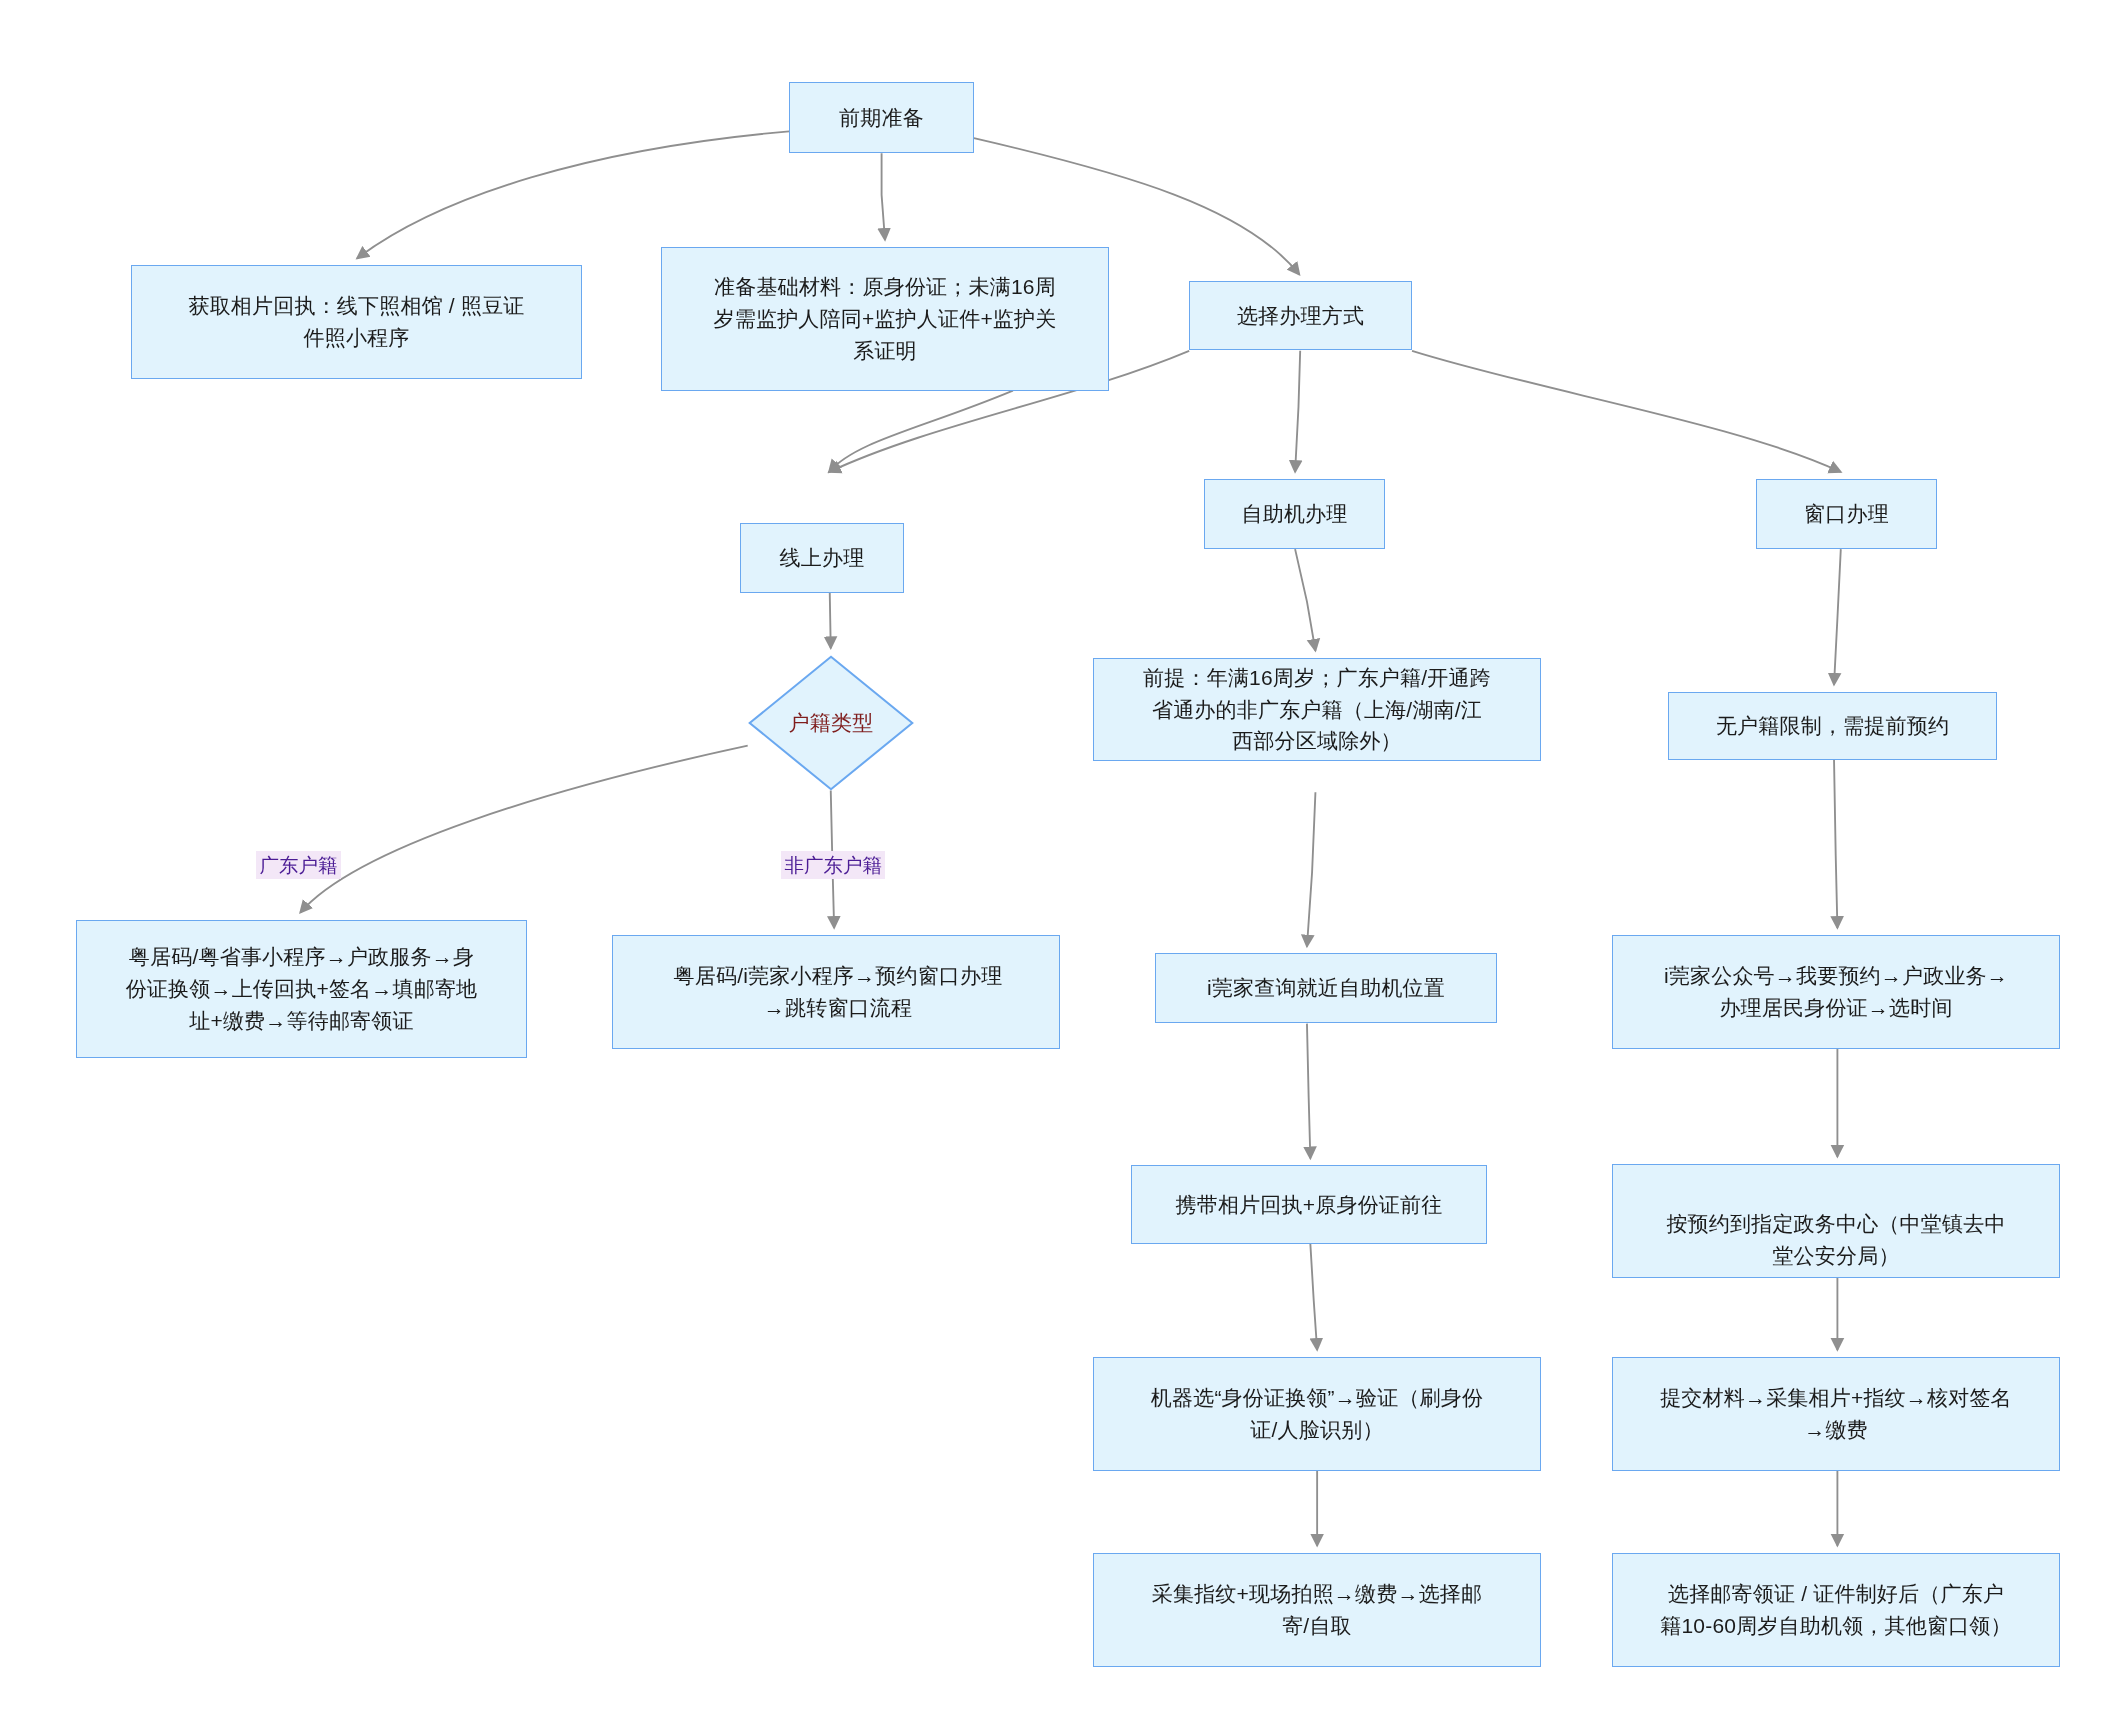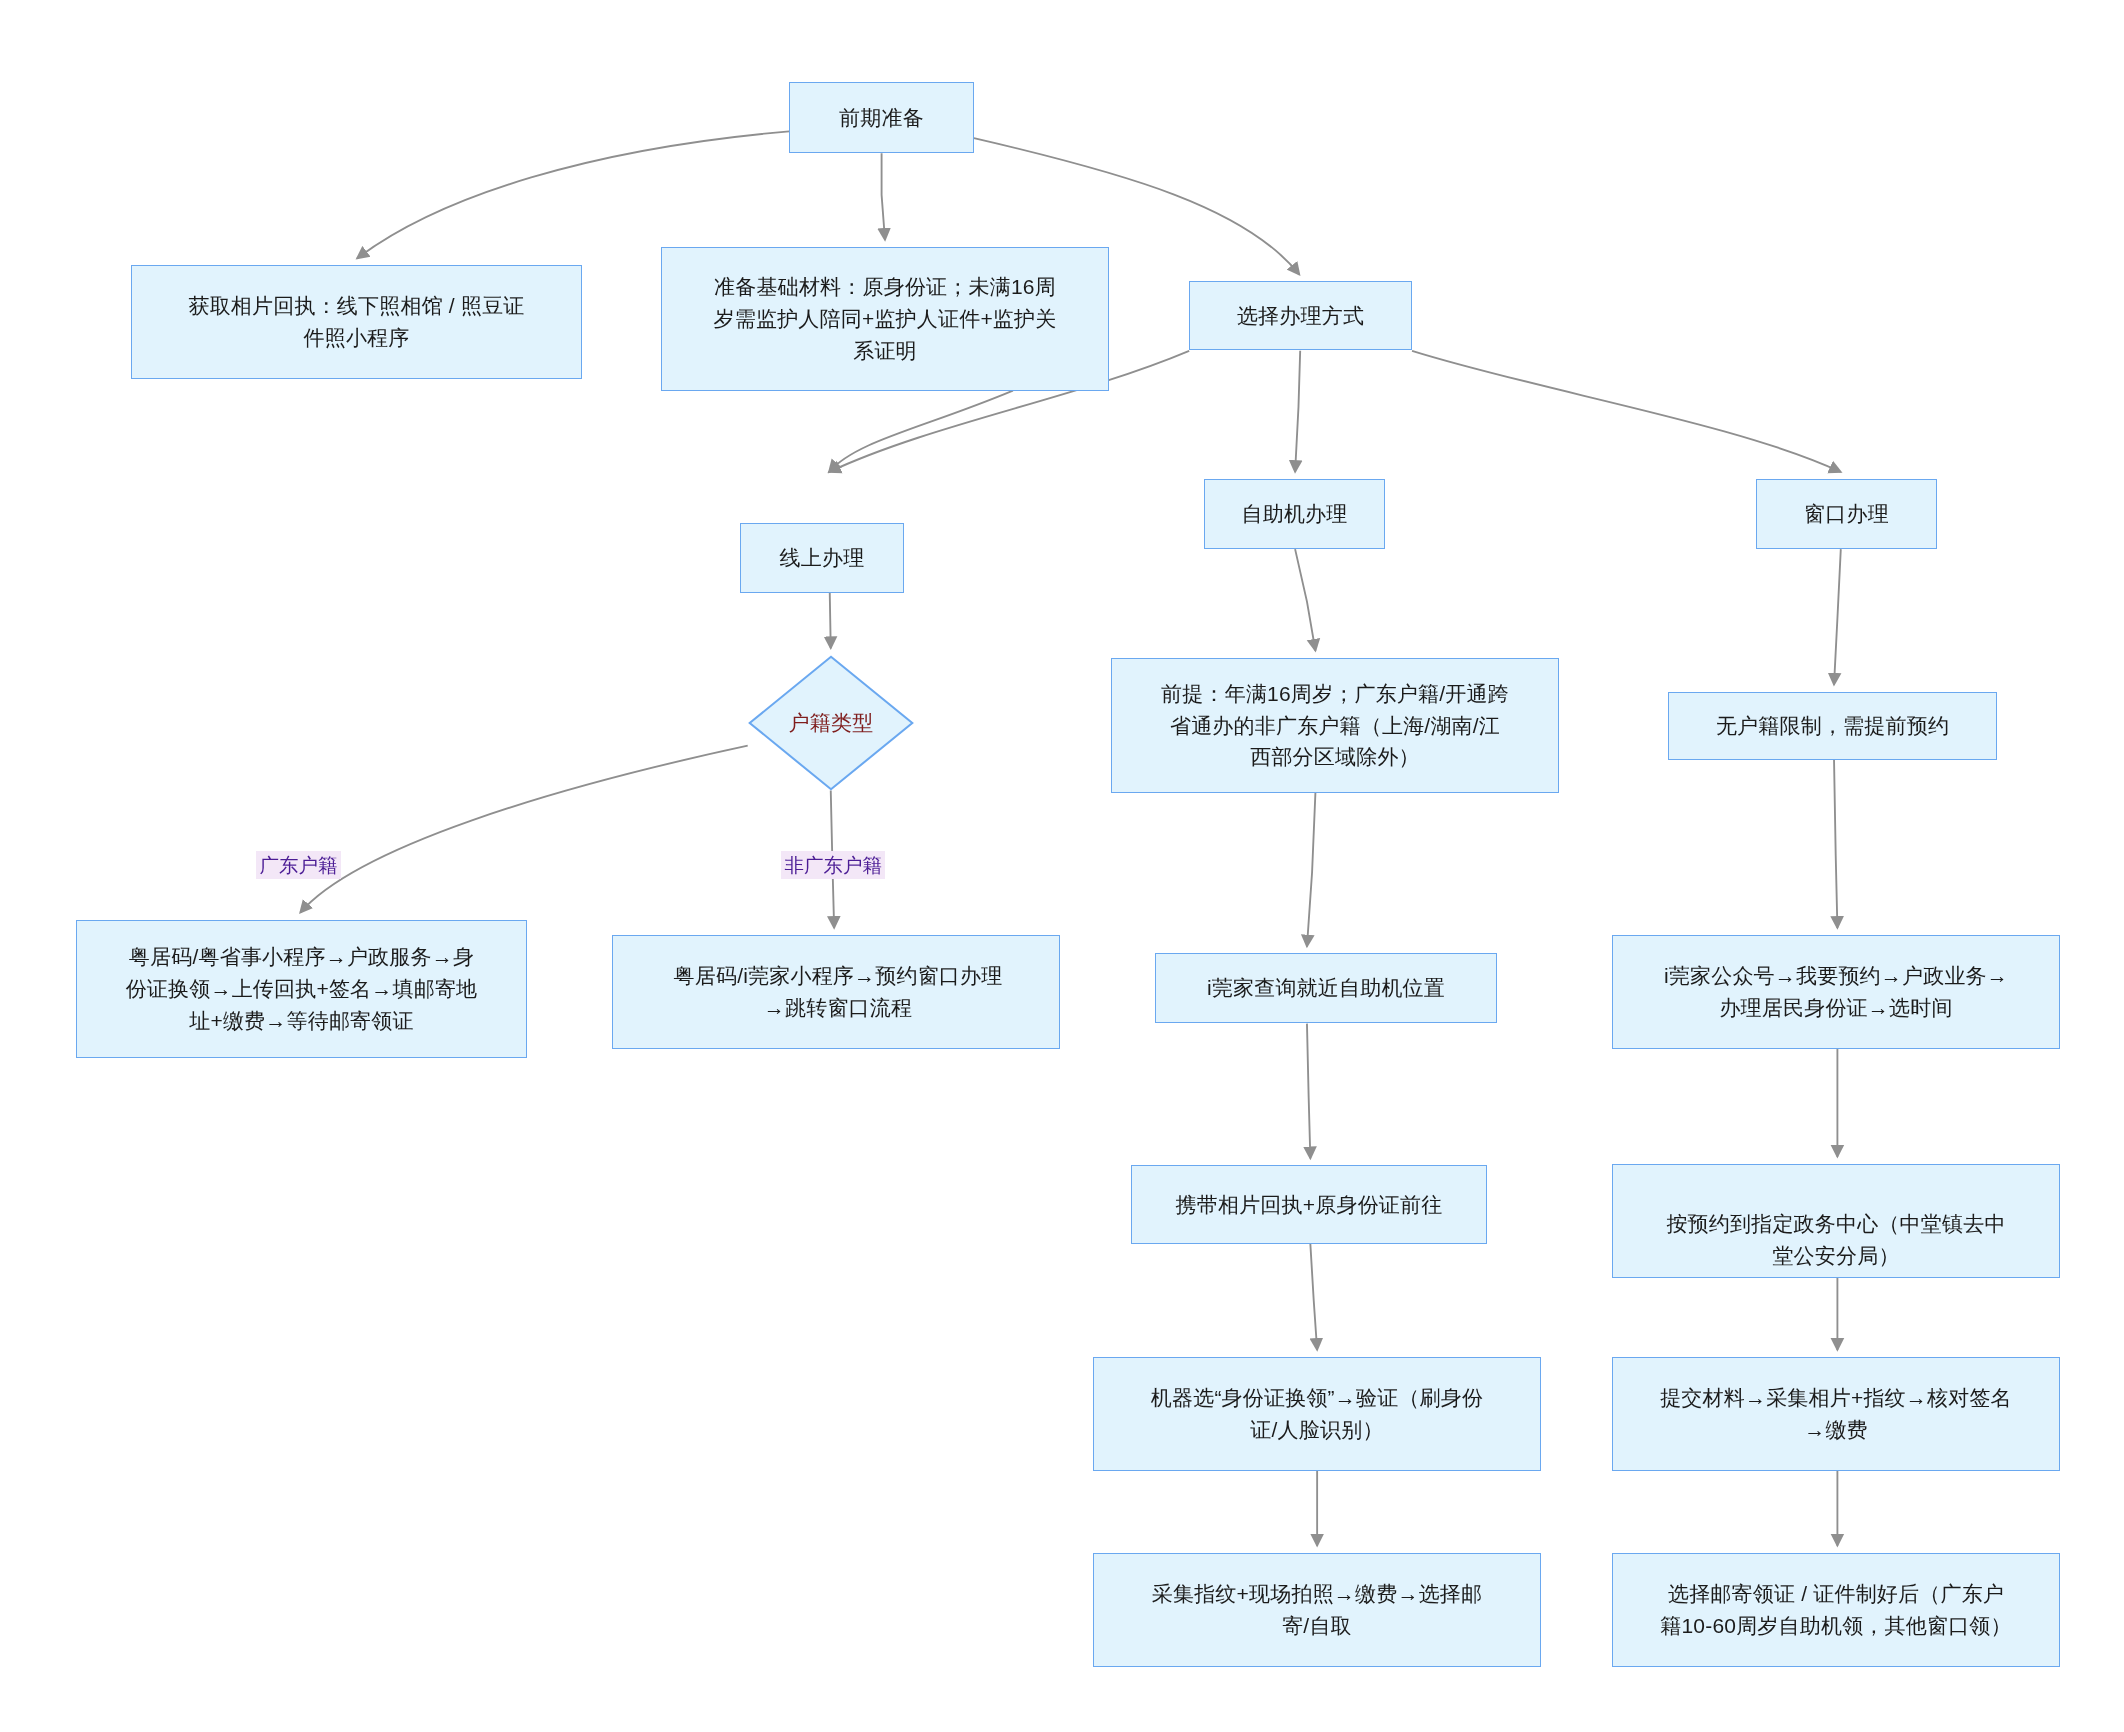--- a/index.html
+++ b/index.html
@@ -156,21 +156,21 @@
     <span>窗口办理</span>
   </div>
 
   <div class="node decision" style="left:748px; top:655px; width:166px; height:136px;">
     <svg class="diamond-shape" viewBox="0 0 196 160" preserveAspectRatio="none">
       <polygon points="98,2 194,80 98,158 2,80" fill="#e1f3fd" stroke="#6aa8f0" stroke-width="2.4"></polygon>
     </svg>
     <span class="diamond-label">户籍类型</span>
   </div>
 
-  <div class="node" style="left:1093px; top:658px; width:448px; height:135px;margin-left:18px;">
+  <div class="node" style="left:1093px; top:658px; width:448px; height:103px;">
     <span>前提：年满16周岁；广东户籍/开通跨
 省通办的非广东户籍（上海/湖南/江
 西部分区域除外）</span>
   </div>
 
   <div class="node" style="left:1668px; top:692px; width:329px; height:68px;">
     <span>无户籍限制，需提前预约</span>
   </div>
 
   <div class="node" style="left:76px; top:920px; width:451px; height:138px;">

